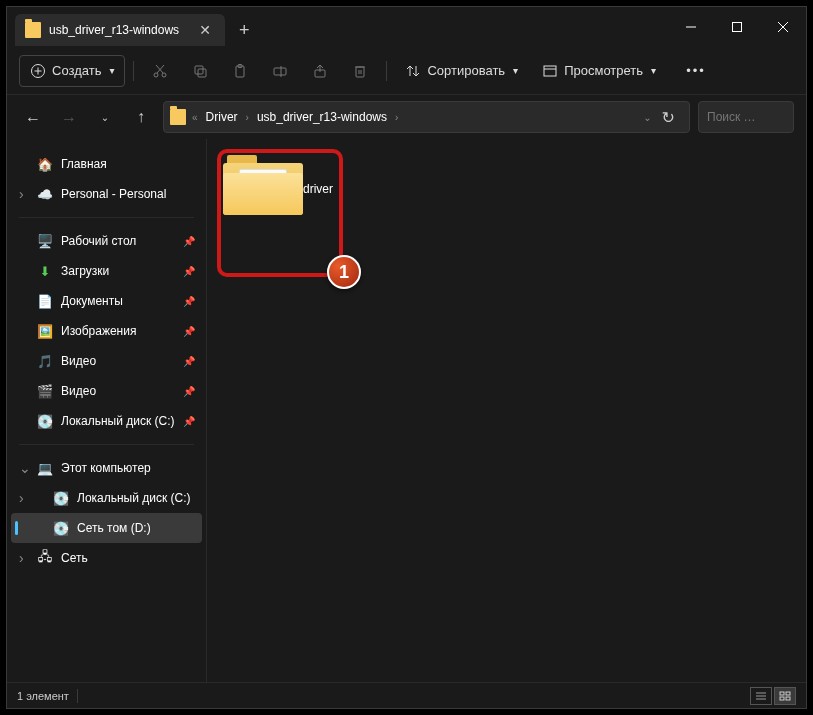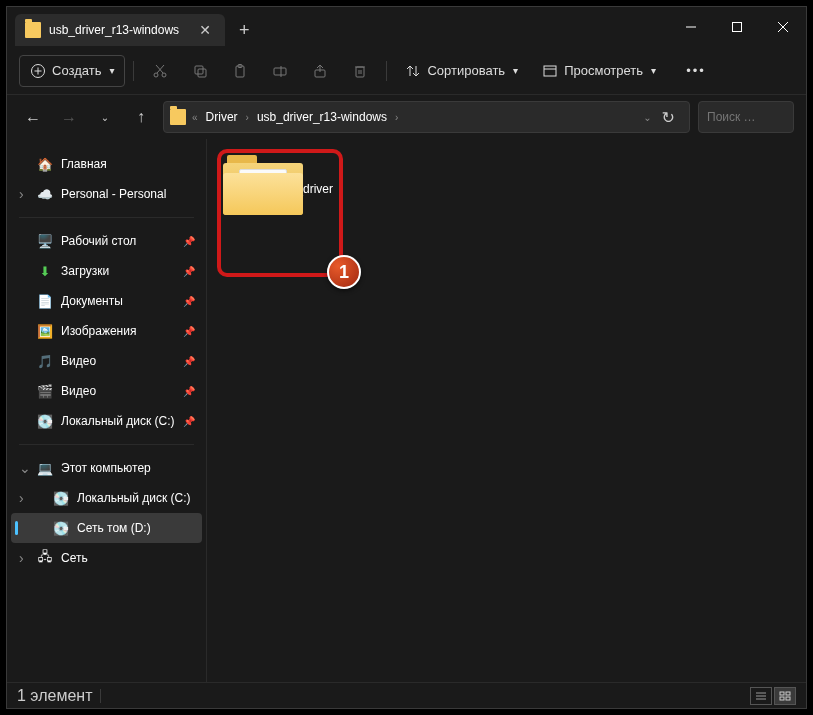--- a/index.html
+++ b/index.html
@@ -62,21 +62,21 @@
 .folder-tab { position: absolute; top: 0; left: 4px; width: 30px; height: 10px; background: #e8b84a; border-radius: 2px 2px 0 0; }
 .folder-paper { position: absolute; top: 14px; left: 16px; width: 48px; height: 34px; background: #fafafa; border: 1px solid #ddd; border-radius: 2px; }
 .folder-disc { position: absolute; top: 20px; left: 28px; width: 24px; height: 24px; background: radial-gradient(#fff,#ddd); border-radius: 50%; border: 1px solid #ccc; }
 .folder-front { position: absolute; bottom: 0; width: 80px; height: 42px; background: linear-gradient(#fce19a,#f5c85a); border-radius: 3px; }
 .file-label { color: #fff; font-size: 12px; text-align: center; }
 
 .highlight-box { position: absolute; top: 10px; left: 10px; width: 126px; height: 128px; border: 4px solid #cf1919; border-radius: 10px; pointer-events: none; }
 .callout { position: absolute; top: 116px; left: 120px; width: 34px; height: 34px; background: radial-gradient(circle at 30% 30%, #e85a2a, #a02810); border: 2px solid #fff; border-radius: 50%; color: #fff; font-weight: bold; font-size: 18px; display: flex; align-items: center; justify-content: center; box-shadow: 0 2px 4px rgba(0,0,0,.5); }
 
 
-.statusbar { position: absolute; bottom: 0; left: 0; right: 0; height: 26px; background: #1a1a1a; border-top: 1px solid #2a2a2a; display: flex; align-items: center; padding: 0 10px; color: #ccc; font-size: 16px; }
+.statusbar { position: absolute; bottom: 0; left: 0; right: 0; height: 26px; background: #1a1a1a; border-top: 1px solid #2a2a2a; display: flex; align-items: center; padding: 0 10px; color: #ccc; font-size: 11px; }
 .status-right { margin-left: auto; display: flex; gap: 2px; }
 .view-btn { width: 22px; height: 18px; border: 1px solid #555; display: flex; align-items: center; justify-content: center; cursor: pointer; }
 .view-btn.active { background: #3a3a3a; }
 .status-sep { width:1px; height:14px; background:#3a3a3a; margin:0 8px;}
 </style>
 </head>
 <body>
 
 <div class="window">
 

